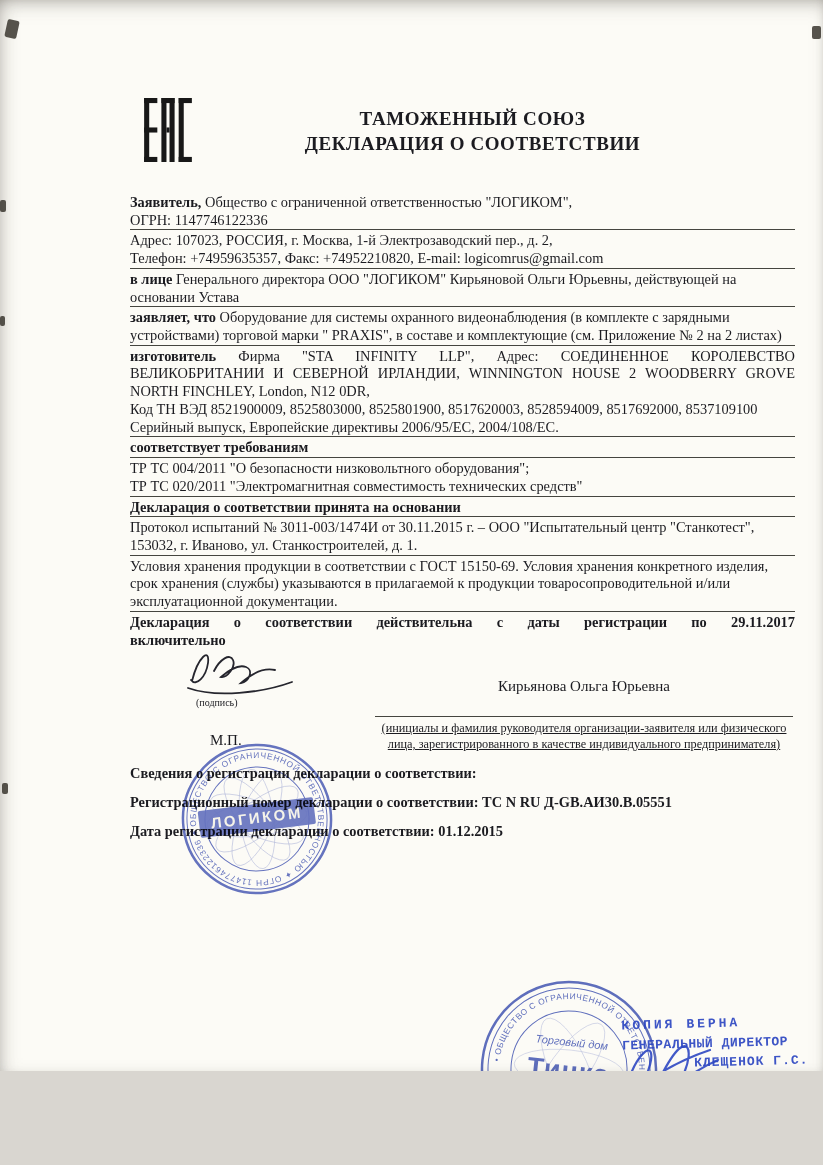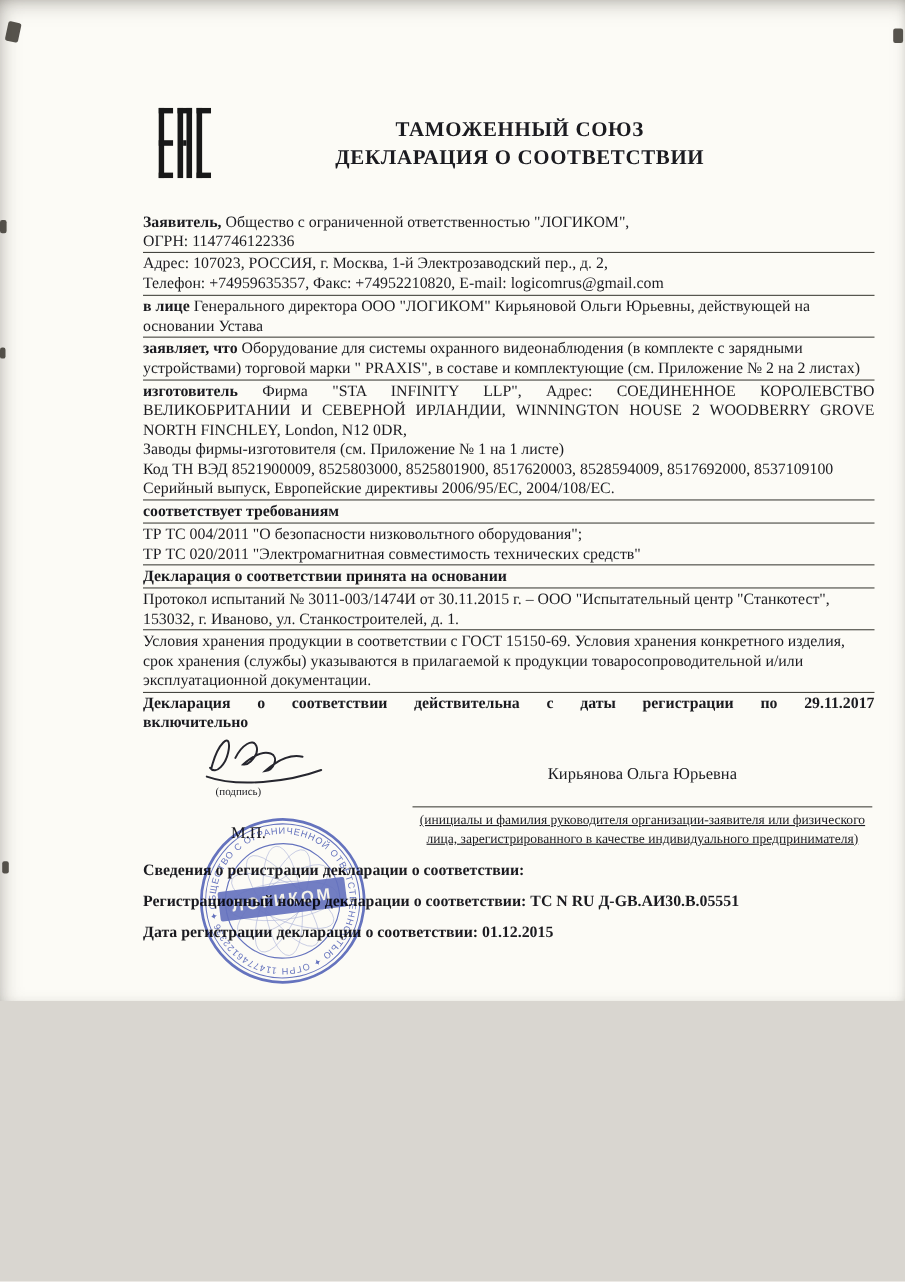--- a/index.html
+++ b/index.html
@@ -1,18 +1,18 @@
 <!DOCTYPE html>
 <html><head>
 <meta charset="utf-8">
 <style>
   html,body{margin:0;padding:0;}
   body{width:823px;height:1165px;overflow:hidden;background:#d9d6d0;}
   .page{
-    position:relative;width:823px;height:910px;background:#fcfbf6;overflow:hidden;
+    position:relative;width:823px;height:1071px;background:#fcfbf6;overflow:hidden;
     font-family:"Liberation Serif","DejaVu Serif",serif;color:#1b1b20;
     box-shadow:inset 0 10px 22px -12px rgba(80,75,68,.55),
                inset 10px 0 22px -14px rgba(80,75,68,.45),
                inset -4px 0 10px -7px rgba(80,75,68,.28);
   }
   .artifact{position:absolute;background:#39362f;opacity:.85;border-radius:2px;}
 
   .eac{position:absolute;left:144px;top:98px;width:48px;height:64px;}
   .title{position:absolute;left:150px;right:28px;top:106px;text-align:center;
          font-weight:bold;font-size:19px;line-height:1.32;letter-spacing:.6px;}
@@ -99,21 +99,20 @@
     <div class="rule">
       <p><span class="b">в лице</span> <span>Генерального директора ООО "ЛОГИКОМ" Кирьяновой Ольги Юрьевны, действующей на основании Устава</span></p>
     </div>
 
     <div class="rule">
       <p><span class="b">заявляет, что</span> <span>Оборудование для системы охранного видеонаблюдения (в комплекте с зарядными устройствами) торговой марки " PRAXIS", в составе и комплектующие (см. Приложение № 2 на 2 листах)</span></p>
     </div>
 
     <div class="rule">
       <p class="just"><span class="b">изготовитель</span> <span>Фирма "STA INFINITY LLP", Адрес: СОЕДИНЕННОЕ КОРОЛЕВСТВО ВЕЛИКОБРИТАНИИ И СЕВЕРНОЙ ИРЛАНДИИ, WINNINGTON HOUSE 2 WOODBERRY GROVE NORTH FINCHLEY, London, N12 0DR,</span></p>
-      <p>Заводы фирмы-изготовителя (см. Приложение № 1 на 1 листе)</p>
       <p>Код ТН ВЭД 8521900009, 8525803000, 8525801900, 8517620003, 8528594009, 8517692000, 8537109100</p>
       <p>Серийный выпуск, Европейские директивы 2006/95/EC, 2004/108/EC.</p>
     </div>
 
     <div class="rule">
       <p class="b">соответствует требованиям</p>
     </div>
 
     <div class="rule">
       <p>ТР ТС 004/2011 "О безопасности низковольтного оборудования";</p>

